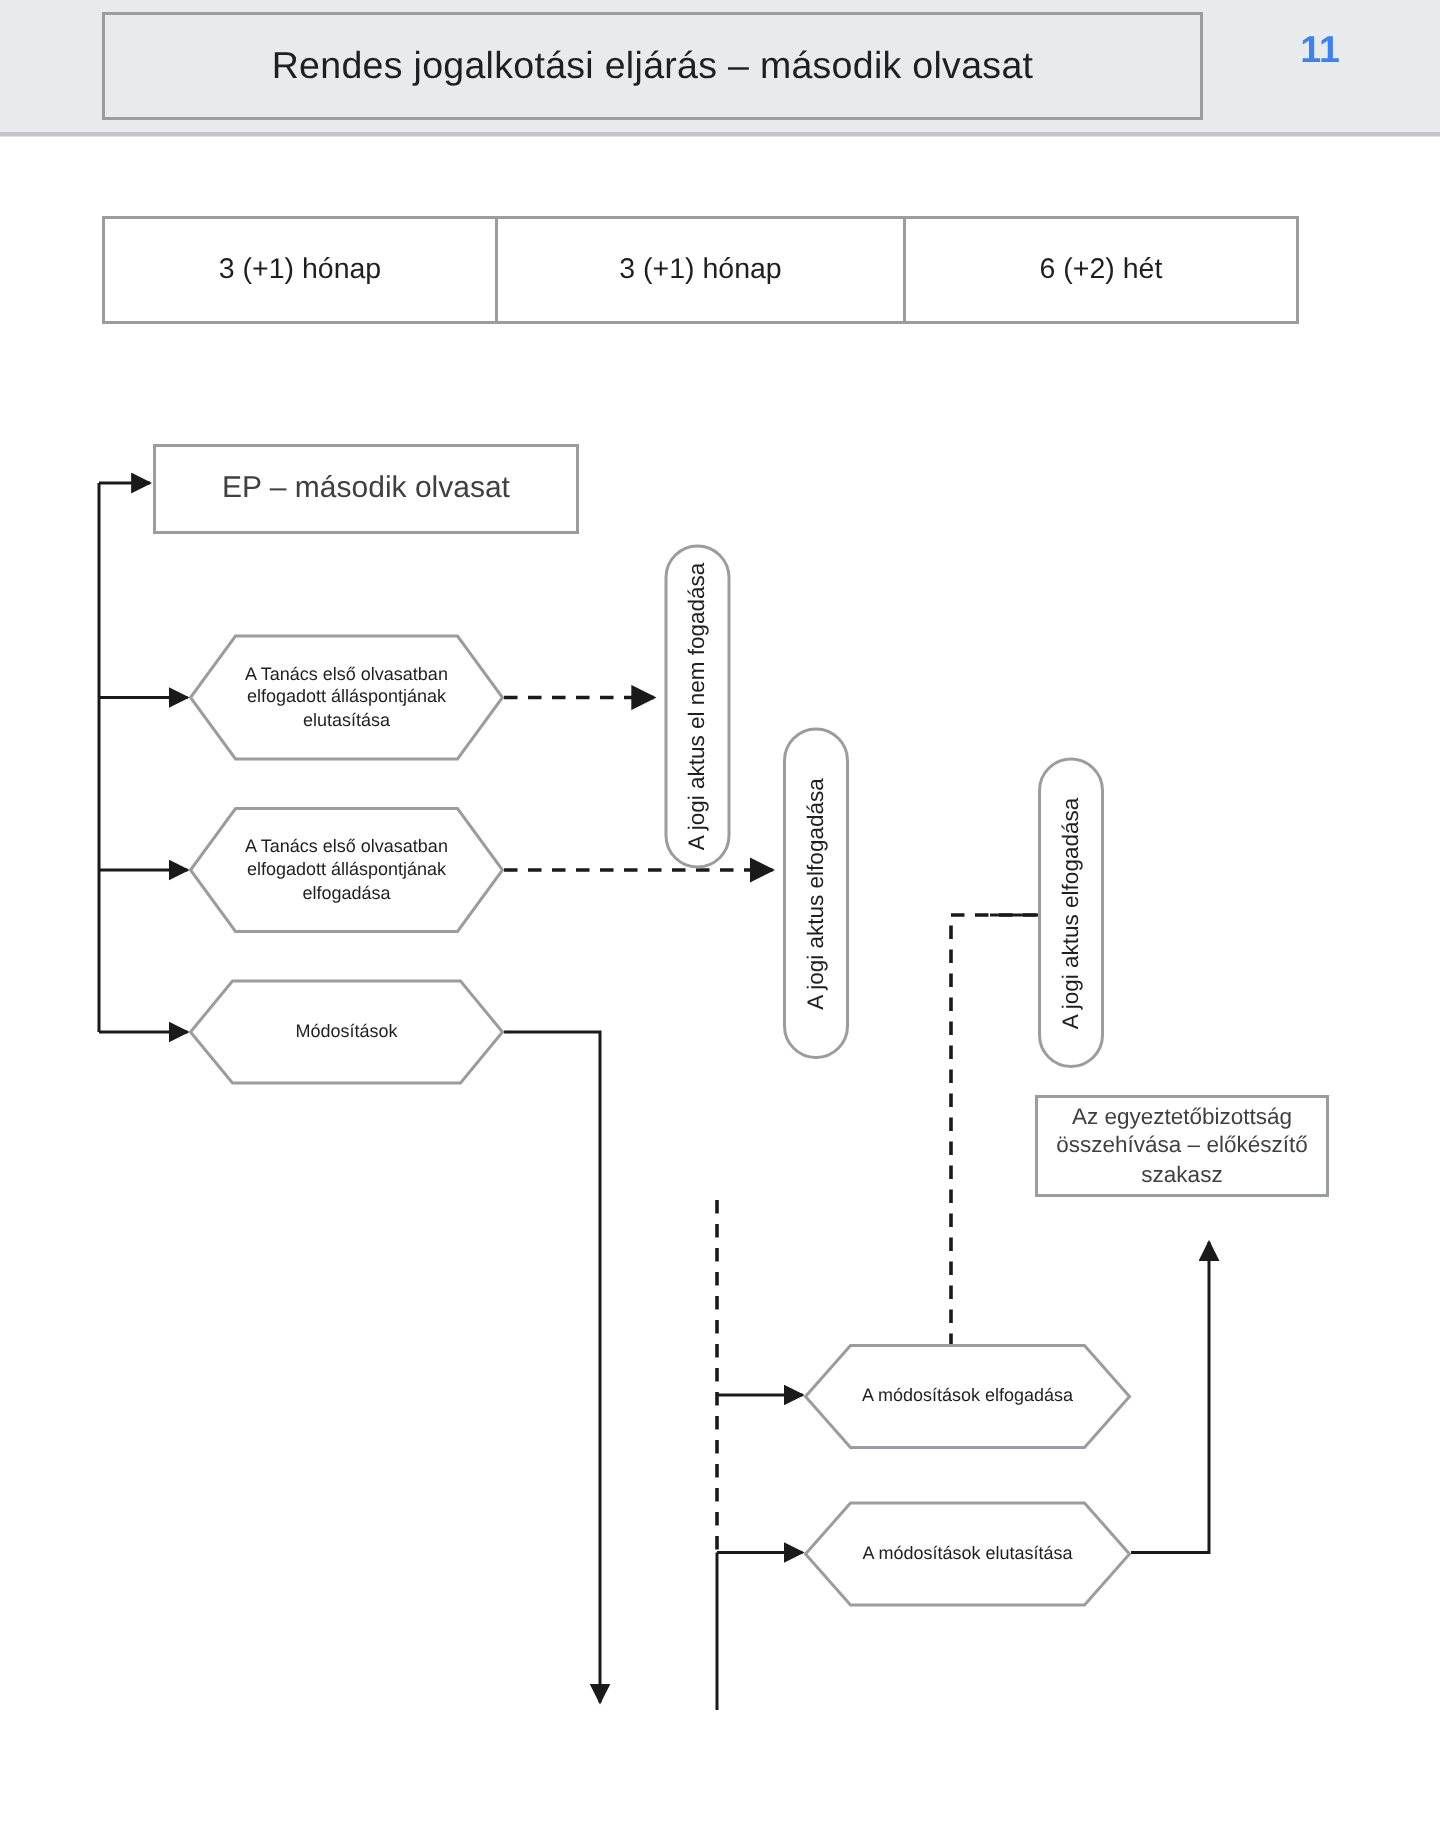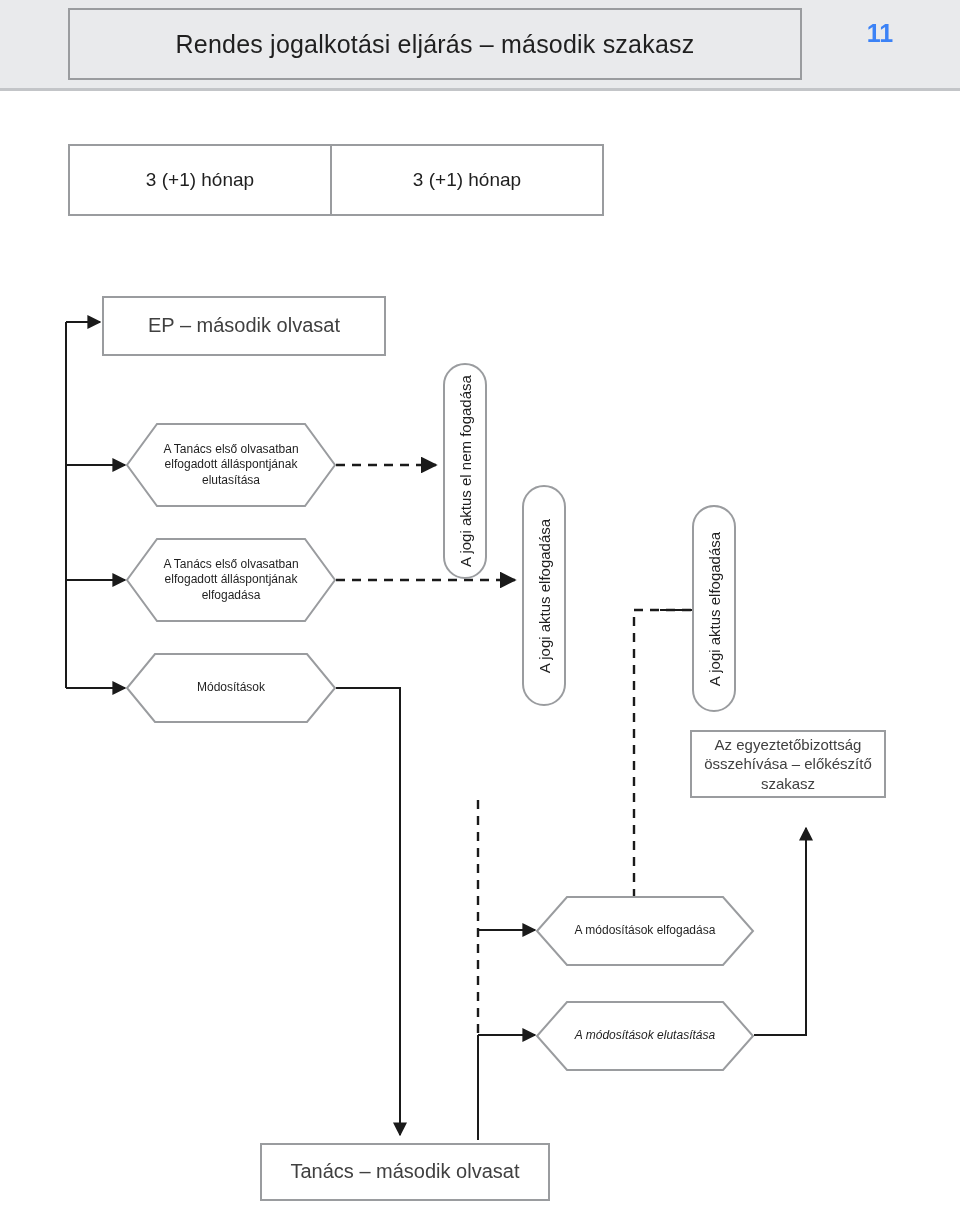--- a/index.html
+++ b/index.html
@@ -165,27 +165,28 @@
   }
 </style>
 </head>
 <body>
 
 <div id="page">
 
   <div class="header-band"></div>
   <div class="header-rule"></div>
   <div class="header-title-box">
-    <span class="header-title-text">Rendes jogalkotási eljárás – második szakasz</span>
+    <span class="header-title-text">Rendes jogalkotási eljárás – második olvasat</span>
   </div>
   <div class="page-number">11</div>
 
   <div class="timeline">
     <div class="tl-cell tl-0">3 (+1) hónap</div>
     <div class="tl-cell tl-1">3 (+1) hónap</div>
+    <div class="tl-cell tl-2">6 (+2) hét</div>
   </div>
 
   <svg class="wires" viewBox="0 0 960 1217">
     <defs>
       <marker id="arrow" viewBox="0 0 10 10" refX="9" refY="5" markerWidth="7" markerHeight="7" orient="auto-start-reverse">
         <path d="M 0 0 L 10 5 L 0 10 z" fill="#1a1a1a"></path>
       </marker>
     </defs>
 
     <path d="M 66 322 L 66 688" stroke="#1a1a1a" stroke-width="2" fill="none"></path>
@@ -261,20 +262,17 @@
     <svg width="220" height="72" viewBox="0 0 220 72" preserveAspectRatio="none">
       <polygon points="32,2 188,2 218,36 188,70 32,70 2,36" fill="#ffffff" stroke="#9a9c9f" stroke-width="2"></polygon>
     </svg>
     <div class="hex-label" style="padding:0 34px;">A módosítások elfogadása</div>
   </div>
 
   <div class="hex" style="left:535px; top:1000px; width:220px; height:72px;">
     <svg width="220" height="72" viewBox="0 0 220 72" preserveAspectRatio="none">
       <polygon points="32,2 188,2 218,36 188,70 32,70 2,36" fill="#ffffff" stroke="#9a9c9f" stroke-width="2"></polygon>
     </svg>
-    <div class="hex-label" style="padding:0 34px;font-style:italic;">A módosítások elutasítása</div>
-  </div>
-
-  <div class="rect-node" style="left:260px; top:1143px; width:290px; height:58px; font-size:20px;">
-    <span>Tanács – második olvasat</span>
-  </div>
+    <div class="hex-label" style="padding:0 34px;">A módosítások elutasítása</div>
+  </div>
+
 
 </div>
 
 </body></html>

